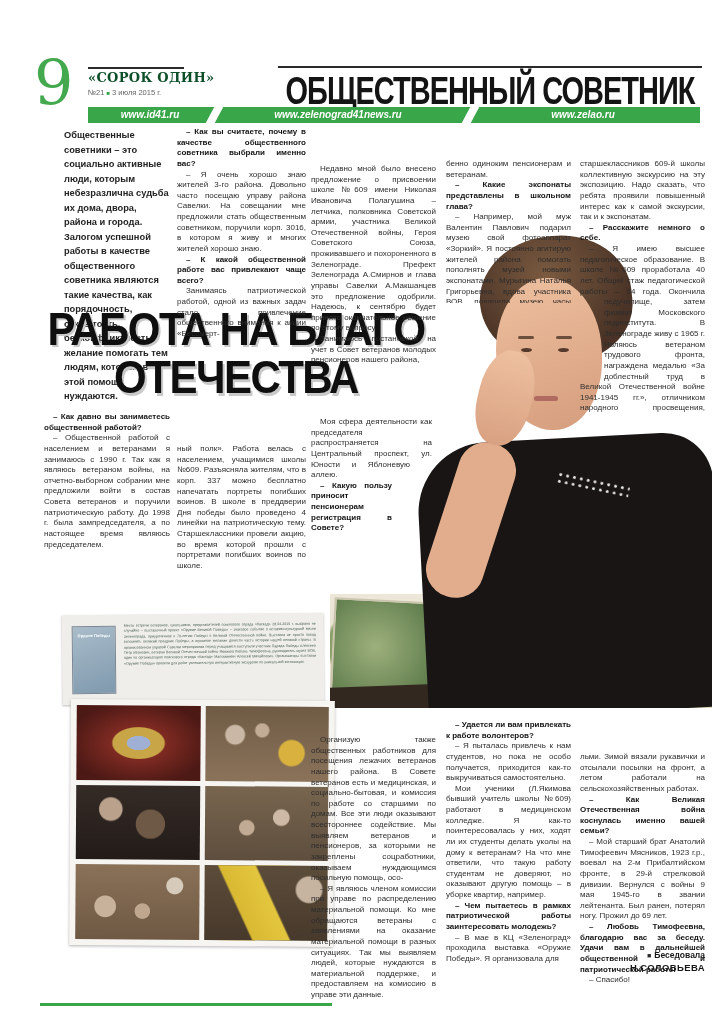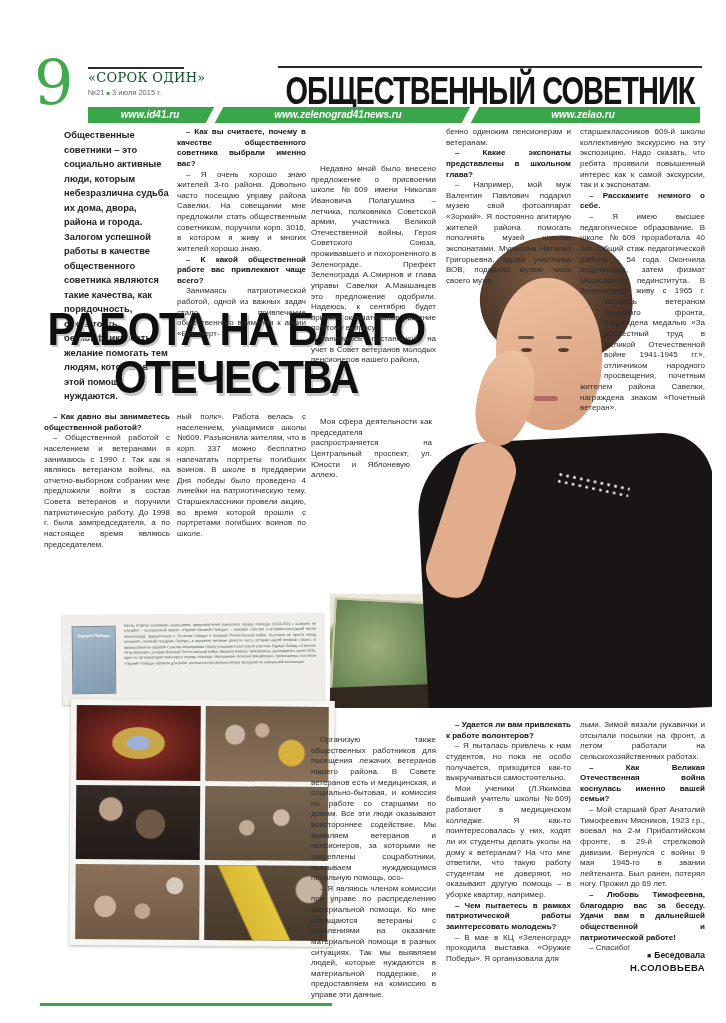--- a/index.html
+++ b/index.html
@@ -3,41 +3,41 @@
 <meta charset="utf-8">
 <style>
   html,body{margin:0;padding:0;background:#9a9a9a;}
   .page{position:relative;width:726px;height:1023px;margin:0 auto;background:#ffffff;overflow:hidden;
         font-family:"Liberation Sans",sans-serif;color:#2d2d2d;outline:1px solid #d7d7d7;}
   
   .pagenum{position:absolute;left:34px;top:52px;font-family:"DejaVu Serif",serif;font-size:62px;line-height:1;color:#44a94e;}
   .rule{position:absolute;background:#2a2a2a;height:1.5px;}
   .rule-masthead{left:88px;top:67px;width:96px;}
   .rule-title{left:278px;top:66px;width:424px;}
-  .masthead{position:absolute;left:88px;top:70px;font-family:"DejaVu Serif",serif;font-weight:normal;font-size:13px;color:#0d4f28;letter-spacing:.3px;white-space:nowrap;}
+  .masthead{position:absolute;left:88px;top:70px;font-family:"DejaVu Serif",serif;font-weight:bold;font-size:13px;color:#0d4f28;letter-spacing:.3px;white-space:nowrap;}
   .issue{position:absolute;left:88px;top:88px;font-size:7.5px;color:#666;white-space:nowrap;}
   .issue .sq{color:#3aa64a;font-size:6px;margin:0 2px;}
   .section-title{position:absolute;left:278px;top:69px;width:424px;text-align:center;font-weight:bold;font-size:29px;
                  letter-spacing:-1px;color:#141414;transform:scaleY(1.34);transform-origin:top;white-space:nowrap;}
   .urlbar{position:absolute;left:88px;top:107px;width:612px;height:16px;background:#3aa64a;}
   .urlbar .sep{position:absolute;top:-1px;width:9px;height:18px;background:#fff;transform:skewX(-28deg);}
   .sep1{left:122px}.sep2{left:378px}
   .urlbar .u{position:absolute;top:2px;transform:translateX(-50%);color:#fff;font-weight:bold;font-style:italic;font-size:10px;white-space:nowrap;}
   .u1{left:62px}.u2{left:250px}.u3{left:495px}
   
   .lead{position:absolute;left:64px;top:128px;width:106px;font-weight:bold;font-size:9.3px;line-height:1.56;color:#232323;}
   
   .headline{position:absolute;left:40px;top:306px;width:392px;margin:0;text-align:center;font-weight:bold;
             font-size:42px;line-height:1.06;letter-spacing:-1.5px;color:#0f0f0f;transform:scaleY(1.08);transform-origin:top;
             text-shadow:2px 2px 0 #c9c9c9;}
   
   .col{position:absolute;width:125px;font-size:8px;line-height:1.33;text-align:justify;color:#2d2d2d;z-index:3;}
   .col p{margin:0;text-indent:9px;}
   .col p.q{font-weight:bold;color:#141414;}
-  .col p.flush{text-indent:0;}
+  .col p.flush{text-indent:0;margin-top:32px;}
   .c2t{left:177px;top:127px;width:129px;}
   .c3t{left:311px;top:127px;margin-top:37px;}
   .c4t{left:446px;top:127px;height:176px;overflow:hidden;}
   .c5t{left:580px;top:127px;height:288px;overflow:hidden;}
   .c1m{left:44px;top:412px;width:126px;}
   .c2m{left:177px;top:412px;width:129px;}
   .c3m{left:311px;top:417px;}
   .c3b{left:311px;top:735px;}
   .c4b{left:446px;top:720px;}
   .c5b{left:580px;top:720px;}
@@ -187,20 +187,21 @@
     <p>– Общественной работой с населением и ветеранами я занимаюсь с 1990 г. Так как я являюсь ветераном войны, на отчетно-выборном собрании мне предложили войти в состав Совета ветеранов и поручили патриотическую работу. До 1998 г. была зампредседателя, а по настоящее время являюсь председателем.</p>
   </div>
   <div class="col c2m">
     <p class="flush">ный полк». Работа велась с населением, учащимися школы №609. Разъясняла жителям, что в корп. 337 можно бесплатно напечатать портреты погибших воинов. В школе в преддверии Дня победы было проведено 4 линейки на патриотическую тему. Старшеклассники провели акцию, во время которой прошли с портретами погибших воинов по школе.</p>
   </div>
   <div class="col c3m">
     <i class="shim sa"></i>
     <i class="shim sb"></i>
     <i class="shim sc"></i>
     <p>Моя сфера деятельности как председателя распространяется на Центральный проспект, ул. Юности и Яблоневую аллею.</p>
+    <p class="q">– Какую пользу приносит пенсионерам регистрация в Совете?</p>
   </div>
 
   <div class="board">
     <div class="cover">
         <span>Оружие Победы</span>
       </div>
     <div class="btext">Место встречи ветеранов, школьников, представителей поискового отряда «Каскад» 28.04.2015 г. выбрано не случайно – выставочный проект «Оружие Великой Победы» – знаковое событие в историко-культурной жизни Зеленограда, приуроченное к 70-летию Победы в Великой Отечественной войне. Выставка не просто повод вспомнить великий праздник Победы, а огромное желание донести часть истории нашей великой страны. В организованном управой Савелки мероприятии перед учащимися выступили участник Парада Победы Алексеев Петр Иванович, ветеран Великой Отечественной войны Якимова Любовь Тимофеевна, руководитель музея ВОВ, один из организаторов поискового отряда «Каскад» Маломинкин Алексей Михайлович. Организаторы выставки «Оружие Победы» провели для ребят увлекательную интерактивную экскурсию по уникальной экспозиции.</div>
   </div>
 
   <div class="collage">

